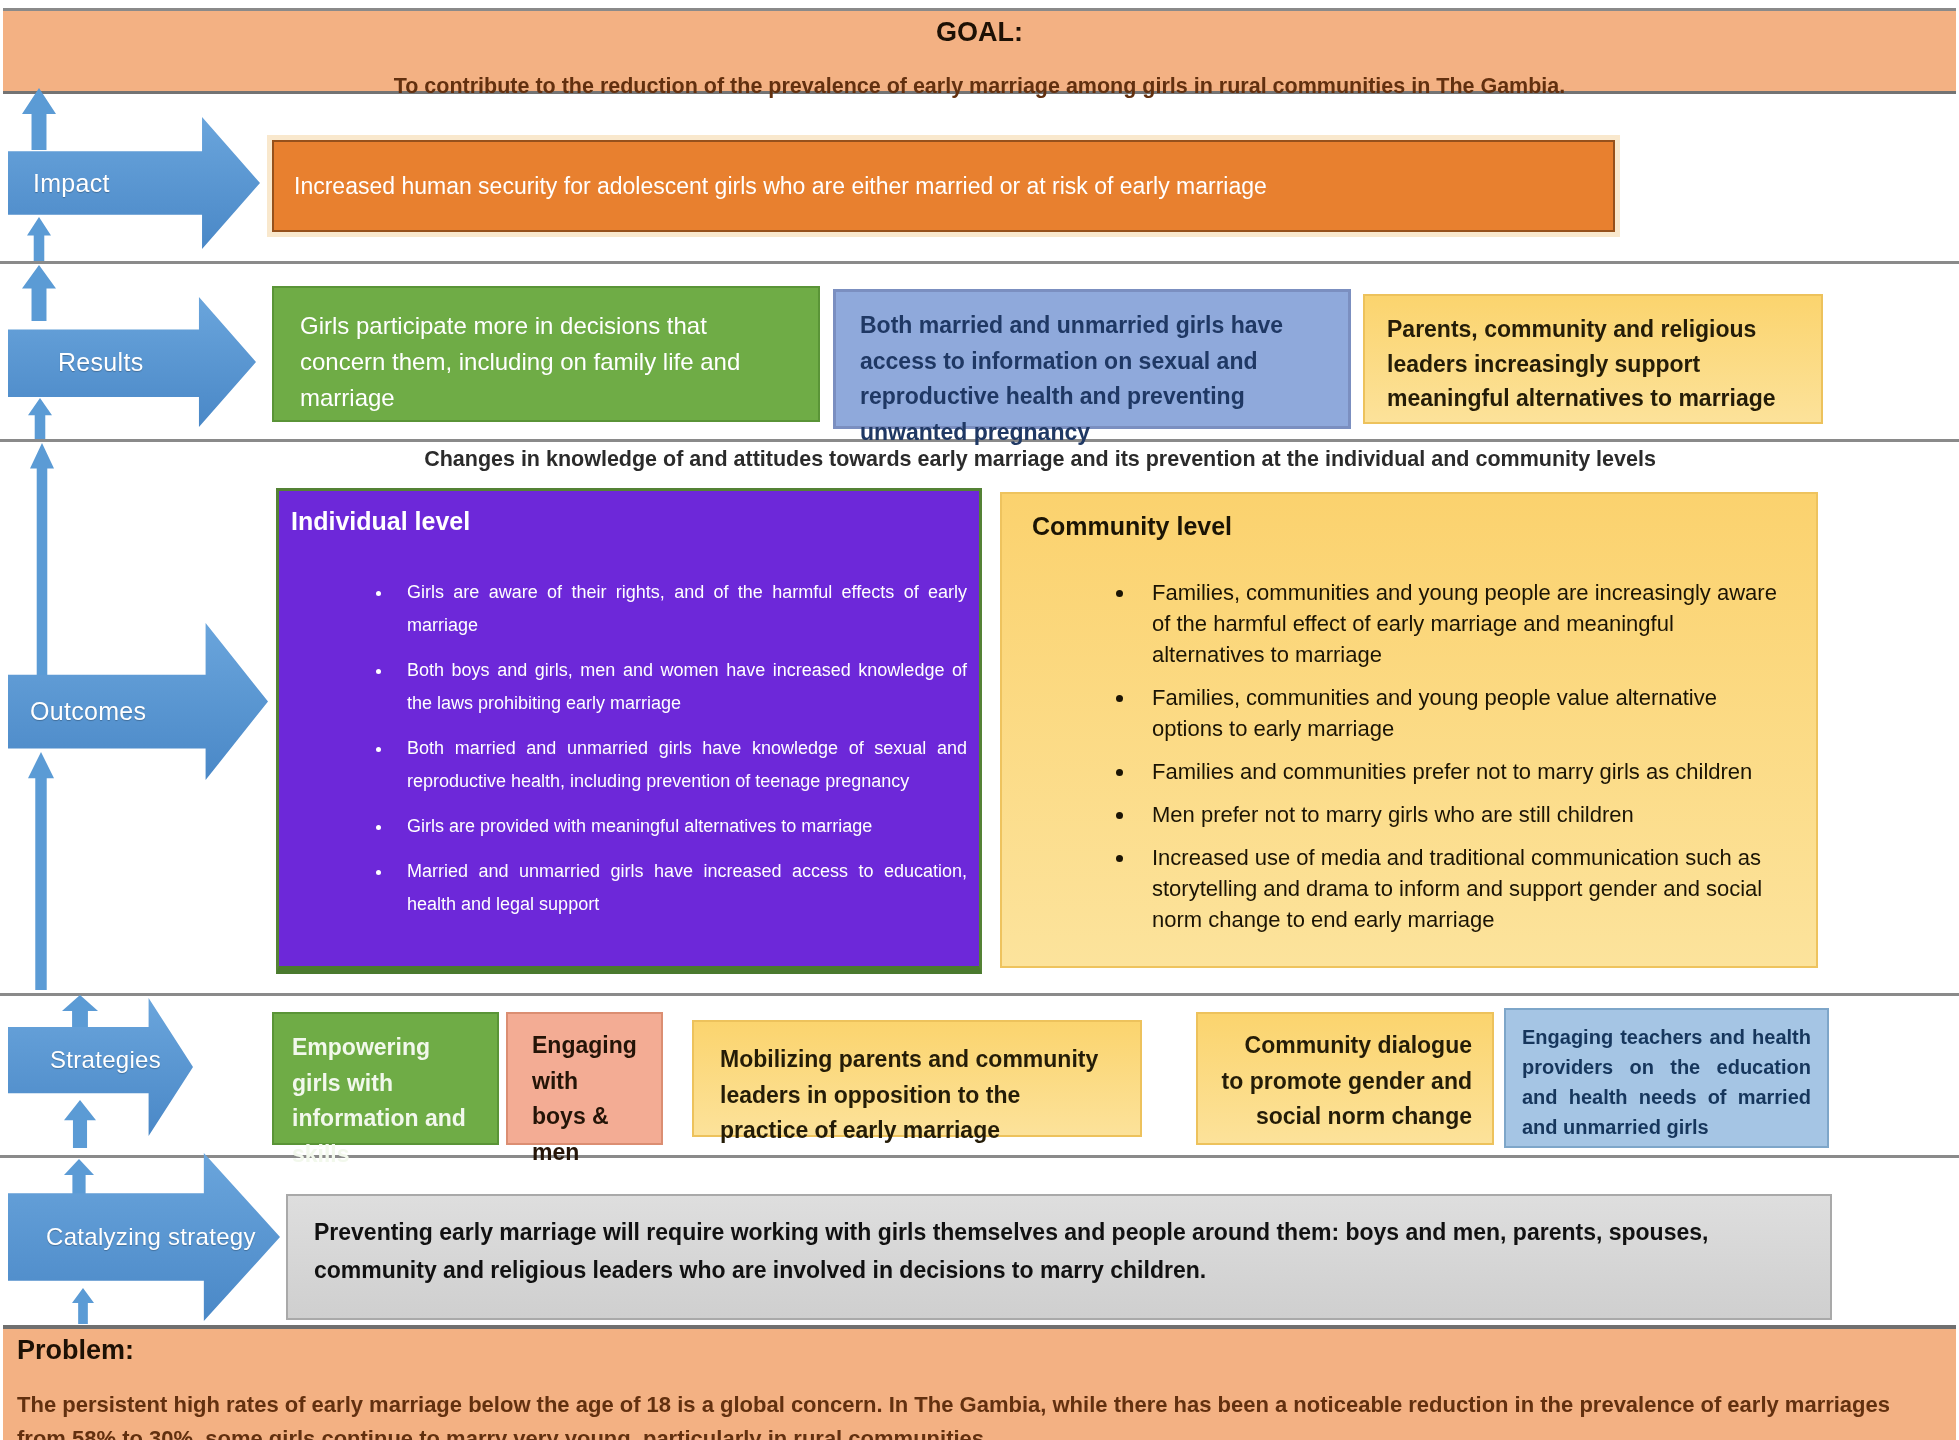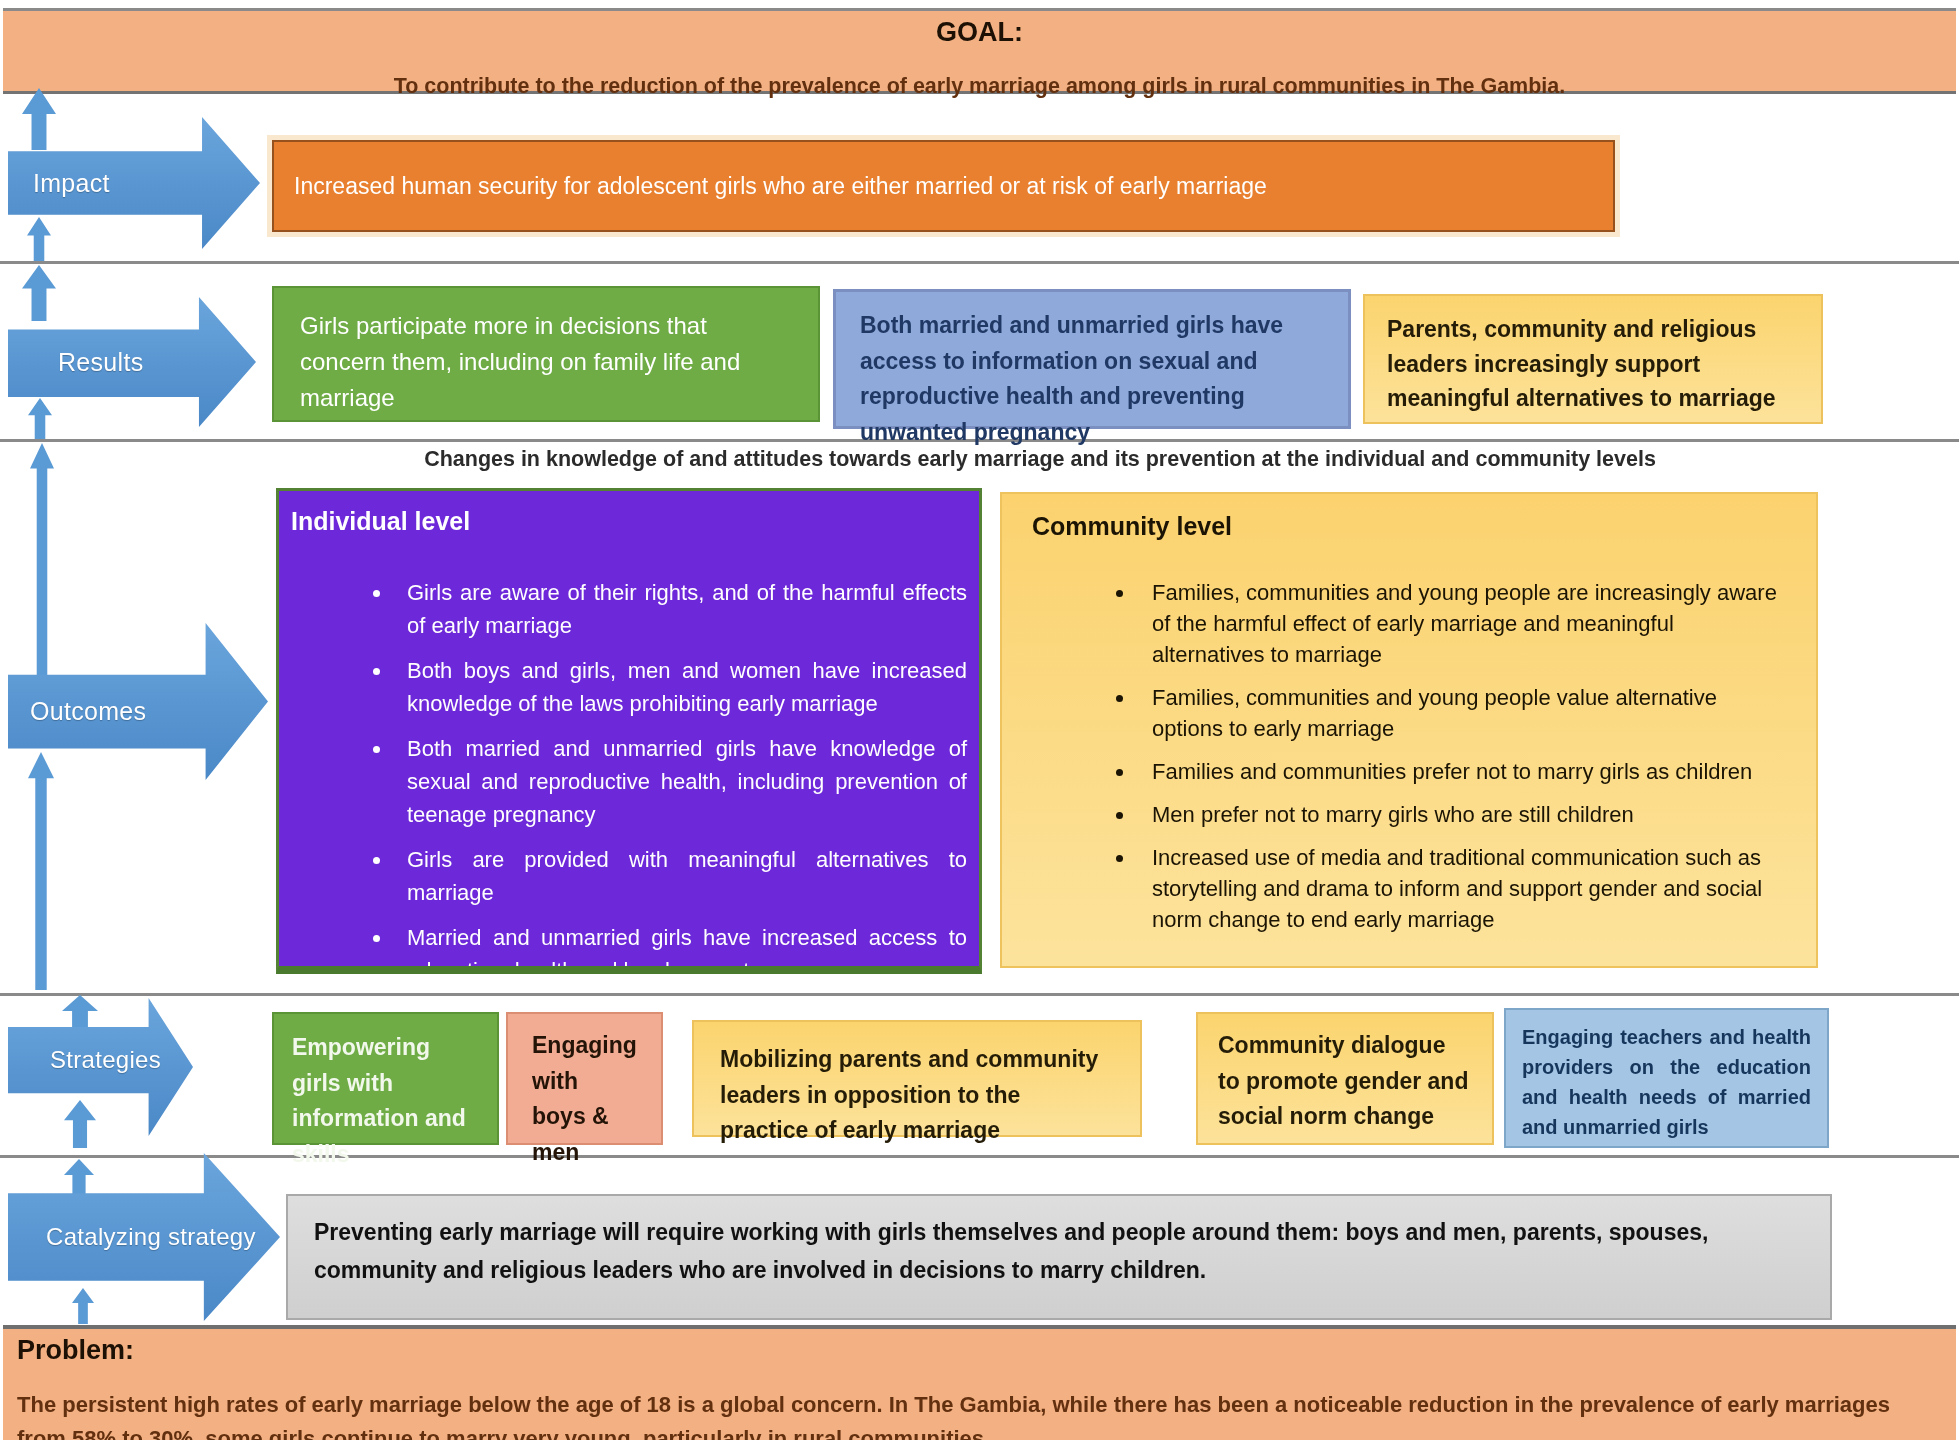--- a/index.html
+++ b/index.html
@@ -42,21 +42,21 @@
   .res-green{background:#6FAC46;border:2px solid #5a9437;color:#fff;font-size:24px;line-height:1.5;padding:20px 26px;}
   .res-blue{background:#8FA9DB;border:3px solid #7b8fc0;color:#1f3864;font-weight:600;font-size:23px;line-height:1.55;padding:16px 24px;}
   .res-gold{background:linear-gradient(180deg,#FBD46E,#FCE29A);border:2px solid #edc25c;color:#241c07;font-weight:600;font-size:23px;line-height:1.5;padding:16px 22px;}
   .outcomes-header{font-size:21.5px;font-weight:600;color:#2b2b2b;text-align:center;z-index:3;}
   .ind-box{
     background:#6d28d9;border:3px solid #548235;border-bottom:8px solid #4a7a2e;
     color:#fff;padding:16px 12px;overflow:hidden;
   }
   .ind-box .bxtitle{font-size:25px;font-weight:bold;margin:0 0 40px 0;}
   .ind-box ul{margin:0;padding:0 0 0 102px;list-style:disc outside;}
-  .ind-box li{font-size:22px;line-height:33px;margin-bottom:12px;text-align:justify;padding-left:14px;}
+  .ind-box li{font-size:18px;line-height:33px;margin-bottom:12px;text-align:justify;padding-left:14px;}
   .com-box{
     background:linear-gradient(180deg,#FBD26E,#FCE39C);border:2px solid #eec35e;
     color:#1b1404;padding:18px 30px;overflow:hidden;
   }
   .com-box .bxtitle{font-size:25px;font-weight:bold;margin:0 0 36px 0;}
   .com-box ul{margin:0;padding:0 0 0 104px;list-style:disc outside;}
   .com-box li{font-size:22px;line-height:31px;margin-bottom:12px;padding-left:16px;}
   .st-green{background:#6FAC46;border:2px solid #5a9437;color:#f2f8ec;font-size:23px;font-weight:600;line-height:1.55;padding:16px 18px;}
   .st-salmon{background:#F3AC94;border:2px solid #db8e72;color:#241407;font-size:23px;font-weight:600;line-height:1.55;padding:14px 24px;}
   .st-gold1{background:linear-gradient(180deg,#FBD46E,#FCE29A);border:2px solid #edc25c;color:#241c07;font-weight:600;font-size:23px;line-height:1.55;padding:20px 26px;}
@@ -146,21 +146,21 @@
   </div>
   <div class="abs box st-green" style="left:272px;top:1012px;width:227px;height:133px;">
     <span>Empowering girls with information and skills</span>
   </div>
   <div class="abs box st-salmon" style="left:506px;top:1012px;width:157px;height:133px;">
     <span>Engaging with boys &amp; men</span>
   </div>
   <div class="abs box st-gold1" style="left:692px;top:1020px;width:450px;height:117px;">
     <span>Mobilizing parents and community leaders in opposition to the practice of early marriage</span>
   </div>
-  <div class="abs box st-gold2" style="left:1196px;top:1012px;width:298px;height:133px;">
+  <div class="abs box st-gold2" style="left:1196px;top:1012px;width:298px;height:133px;text-align:right;">
     <span>Community dialogue to promote gender and social norm change</span>
   </div>
   <div class="abs box st-blue" style="left:1504px;top:1008px;width:325px;height:140px;">
     <span>Engaging teachers and health providers on the education and health needs of married and unmarried girls</span>
   </div>
 
   <div class="abs rarrow" style="left:8px;top:1153px;width:272px;height:168px;--bt:24%;--bb:76%;--bw:72%;">
     <span class="lbl" style="padding-left:38px;font-size:24px;">Catalyzing strategy</span>
   </div>
   <div class="abs box cat-box" style="left:286px;top:1194px;width:1546px;height:126px;">

